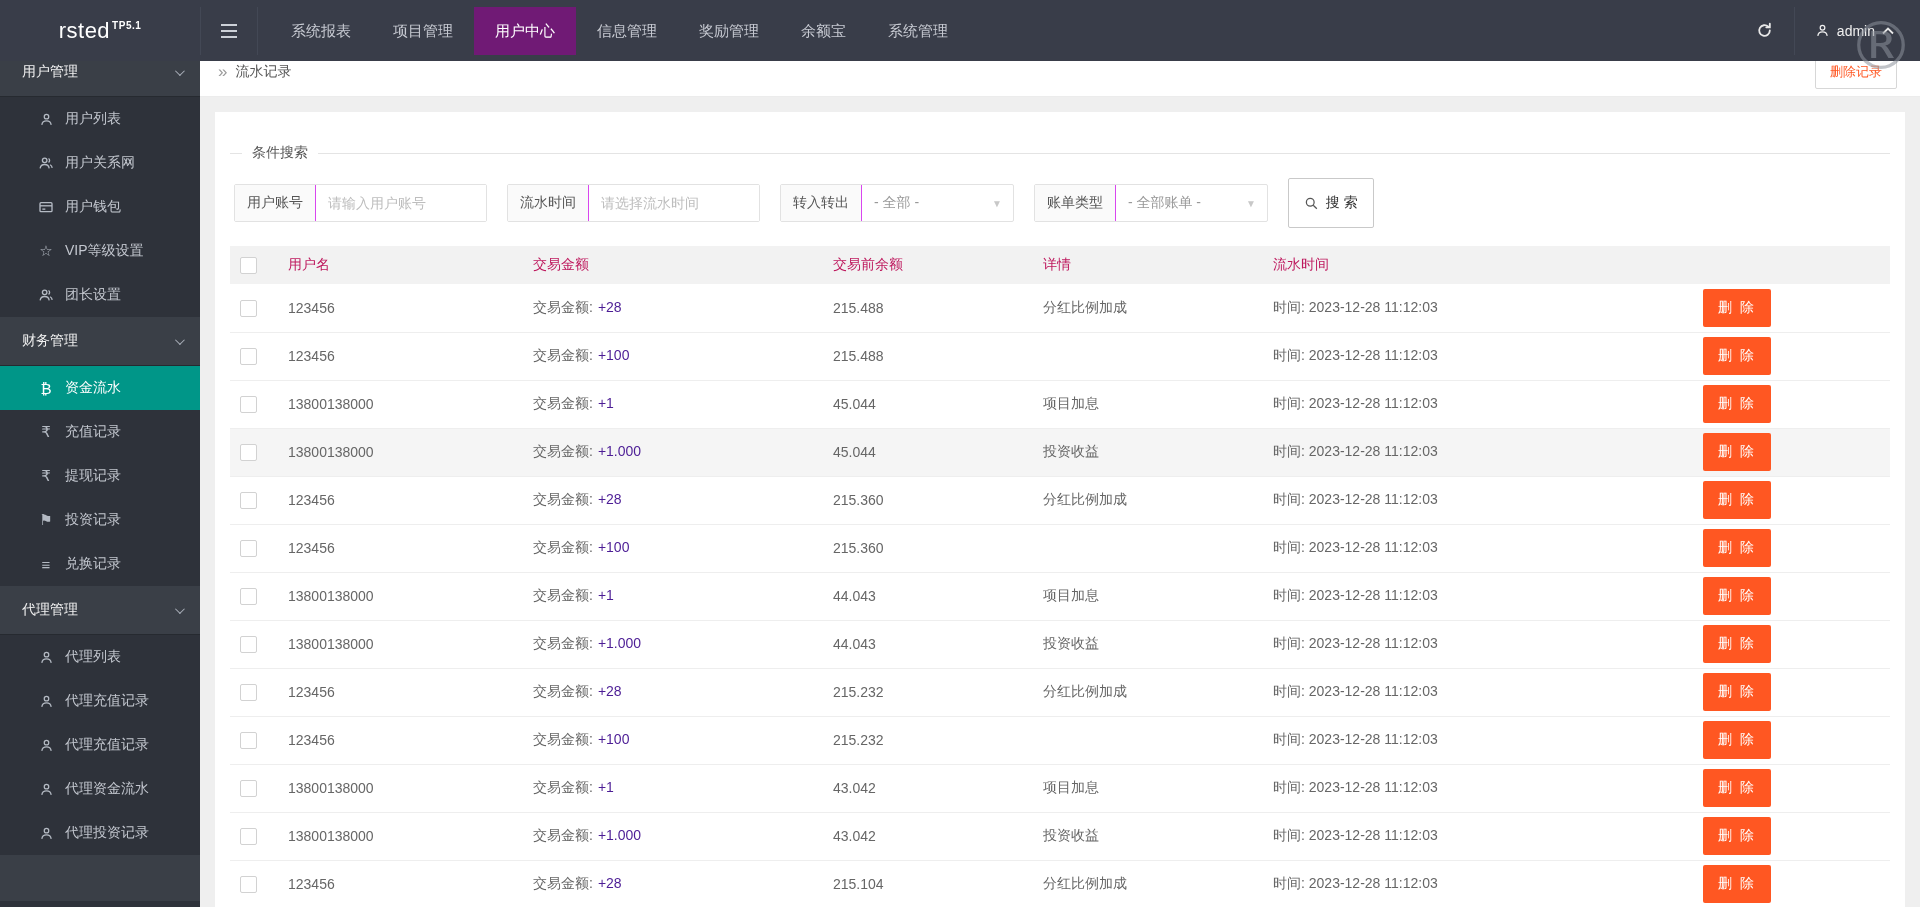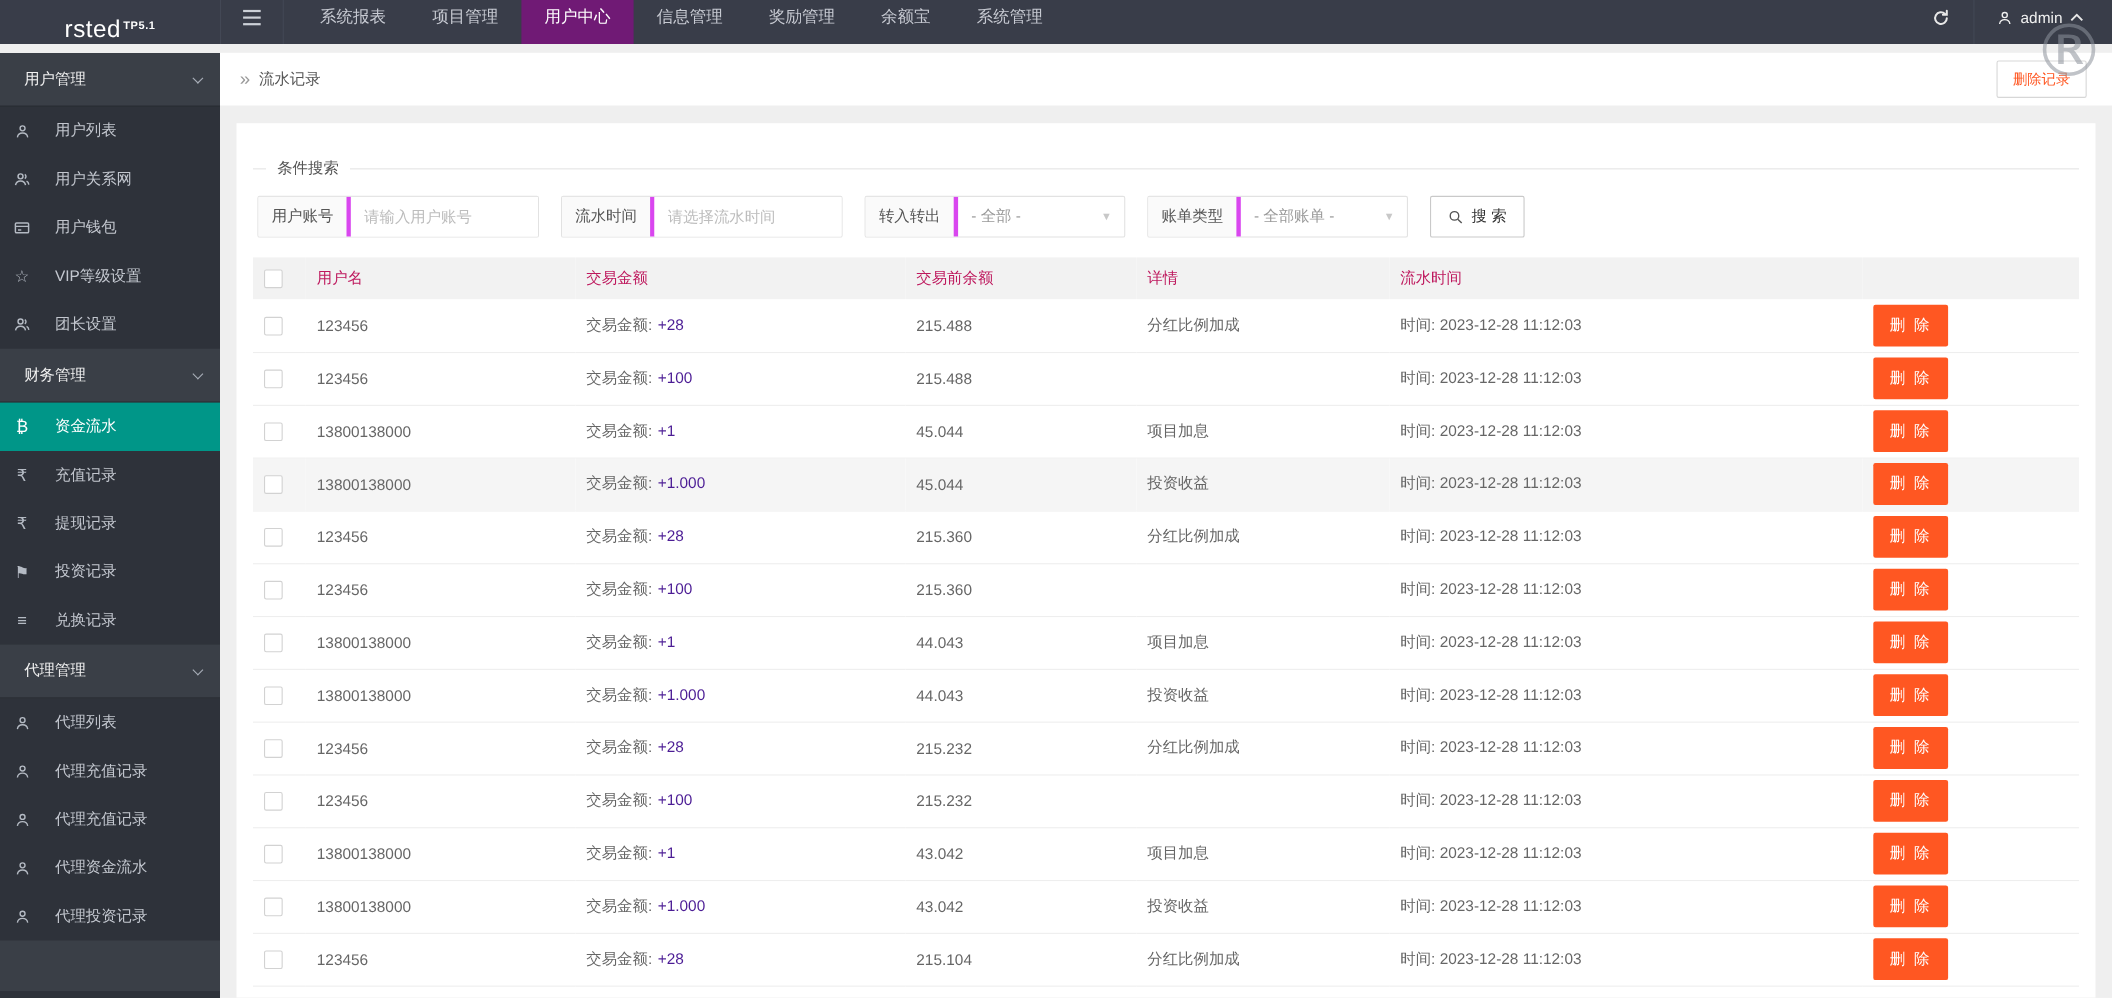--- a/index.html
+++ b/index.html
@@ -1,21 +1,21 @@
 <!DOCTYPE html>
 <html><head>
 <meta charset="utf-8">
 <style>
   * { box-sizing: border-box; margin: 0; padding: 0; }
   html,body { width:1920px; height:907px; overflow:hidden;
     font-family:"Liberation Sans","DejaVu Sans",sans-serif; background:#efefef; }
 
   
-  .topbar { position:fixed; top:0; left:0; width:1920px; height:40px;
-    background:#393d49; display:flex; align-items:flex-end; z-index:20; color:#fff; }
+  .topbar { position:fixed; top:0; left:0; width:1920px; height:61px;
+    background:#393d49; display:flex; align-items:center; z-index:20; color:#fff; }
   .logo { width:200px; text-align:center; font-size:22px; letter-spacing:.5px; color:#fff; }
   .logo sup { font-size:10px; margin-left:2px; font-weight:bold; }
   .hamburger { width:58px; height:48px; display:flex; flex-direction:column;
     align-items:center; justify-content:center; cursor:pointer;
     border-left:1px solid #434855; border-right:1px solid #434855; }
   .hamburger i { display:block; width:16px; height:2px; background:#cdd1d8; margin:2px 0; }
   ul.topnav { display:flex; list-style:none; height:48px; margin-left:12px; }
   ul.topnav li { padding:0 21px; line-height:48px; font-size:15px; color:#c7cad2; cursor:pointer; white-space:nowrap; }
   ul.topnav li.active { background:#701a75; color:#fff; }
   .topbar-right { margin-left:auto; display:flex; align-items:center; height:48px; }
@@ -30,22 +30,22 @@
     font-family:"DejaVu Sans",sans-serif; }
 
   
   .sidebar { position:fixed; top:48px; left:0; width:200px; height:859px;
     background:#2e323a; display:flex; flex-direction:column; }
   .side-header { flex:0 0 49px; background:#3a3f47; color:#f2f2f2; font-size:14px;
     display:flex; align-items:center; padding:0 18px 0 22px; cursor:pointer;
     border-bottom:1px solid #262a30; }
   .side-header .chev { margin-left:auto; width:7px; height:7px;
     border:solid #a8aeb8; border-width:0 1px 1px 0; transform:rotate(45deg) translateY(-2px); }
-  .side-item { flex:0 0 44px; display:flex; align-items:center; gap:21px;
-    padding-left:11px; font-size:14px; color:#c3c7cf; cursor:pointer; }
+  .side-item { flex:0 0 44px; display:flex; align-items:center; gap:10px;
+    padding-left:37px; font-size:14px; color:#c3c7cf; cursor:pointer; }
   .side-item .icn { width:18px; display:inline-flex; justify-content:center;
     align-items:center; font-size:15px; color:#b4bac3; }
   .side-item.active { background:#009688; color:#fff; }
   .side-item.active .icn { color:#fff; }
   .side-footer { flex:0 0 46px; background:#3a3f47; }
 
   
   .main { position:absolute; top:48px; left:200px; width:1720px; height:859px;
     display:flex; flex-direction:column; }
   .breadcrumb-bar { flex:0 0 49px; background:#fff; border-bottom:1px solid #ececec;
@@ -56,29 +56,29 @@
     border-radius:2px; color:#ff5722; font-size:13px; padding:7px 14px; cursor:pointer; }
   .content { flex:1; background:#efefef; padding:15px 15px 0; overflow:hidden; }
   .card { background:#fff; height:100%; padding:12px 15px 0; }
 
   
   fieldset.search { border:none; border-top:1px solid #e4e4e4; margin-top:20px; }
   fieldset.search legend { font-size:14px; color:#555; padding:0 10px; margin-left:12px;font-family:Liberation Mono, monospace; }
   .search-row { display:flex; align-items:center; gap:20px; margin:16px 0 6px 4px; }
   .fgroup { display:flex; align-items:stretch; height:38px;
     border:1px solid #e2e2e2; border-radius:2px; background:#fff; }
-  .flabel { background:#fafafa; border-right:4px solid #d946ef; padding:0 12px;
+  .flabel { background:#fafafa; border-right:1px solid #d946ef; padding:0 12px;
     display:flex; align-items:center; font-size:14px; color:#555; white-space:nowrap; }
   .fgroup input { border:none; outline:none; padding:0 12px; width:170px;
     font-size:14px; color:#333; }
   .fgroup input::placeholder { color:#bdbdbd; }
   .fvalue { padding:0 12px; width:130px; display:flex; align-items:center;
     font-size:14px; color:#999; cursor:pointer; }
   .caret { display:flex; align-items:center; padding-right:11px; color:#c8c8c8; font-size:10px; }
-  .search-btn { height:38px; border:1px solid #c9c9c9; background:#fff; border-radius:2px;
+  .search-btn { height:50px; border:1px solid #c9c9c9; background:#fff; border-radius:2px;
     padding:0 15px; font-size:14px; color:#333; display:flex; align-items:center; gap:7px; cursor:pointer; }
 
   
   table.flow { width:100%; border-collapse:collapse; table-layout:fixed; margin-top:12px; }
   table.flow th { background:#f2f2f2; height:38px; font-weight:normal; text-align:left;
     font-size:14px; color:#be185d; padding:0 10px; }
   table.flow td { height:48px; border-bottom:1px solid #eee; font-size:14px;
     color:#666; padding:0 10px; white-space:nowrap; overflow:hidden; }
   tr.hl td { background:#f5f5f5; }
   .cb { display:inline-block; width:17px; height:17px; border:1px solid #d2d2d2;

